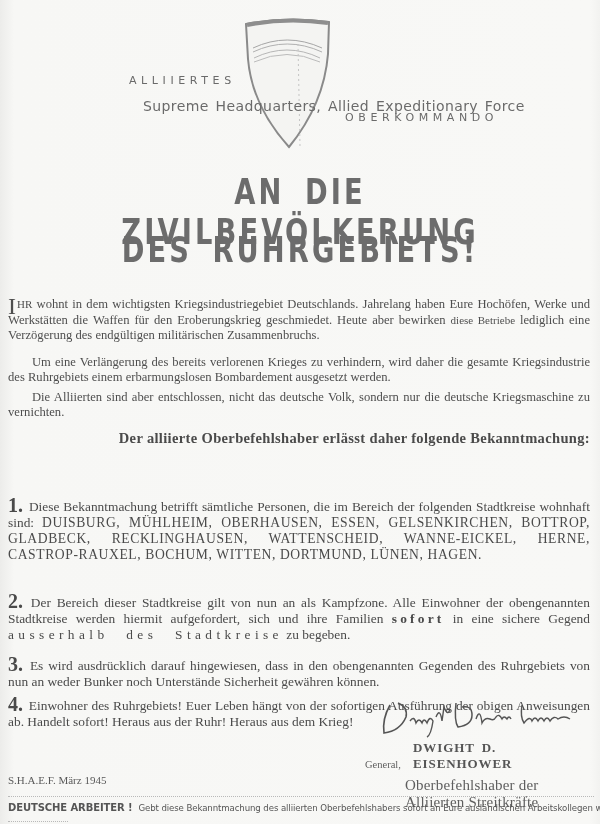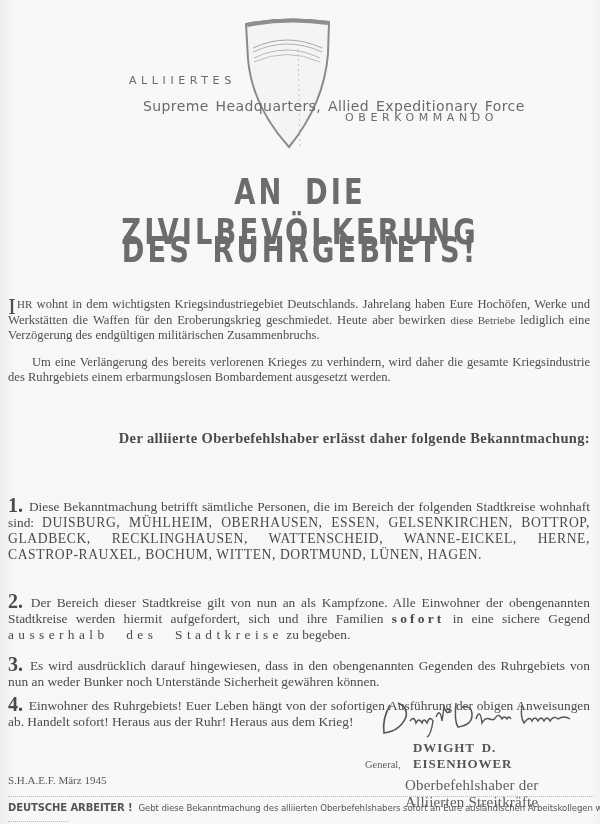--- a/index.html
+++ b/index.html
@@ -118,20 +118,21 @@
     <span class="hq-right">OBERKOMMANDO</span>
   </div>
   <div class="hq-sub">Supreme Headquarters, Allied Expeditionary Force</div>
 
   <h1 class="title title-1">AN DIE ZIVILBEVÖLKERUNG</h1>
   <h1 class="title title-2">DES RUHRGEBIETS!</h1>
 
   <p class="para p1"><span class="drop">I</span><span class="smallcaps">HR</span><span> wohnt in dem wichtigsten Kriegsindustriegebiet Deutschlands.   Jahrelang haben Eure Hochöfen, Werke und Werkstätten die Waffen für den Eroberungskrieg geschmiedet.  Heute aber bewirken </span><span class="narrow">diese Betriebe</span><span> lediglich eine Verzögerung des endgültigen militärischen Zusammenbruchs.</span></p>
 
   <p class="para p2">Um eine Verlängerung des bereits verlorenen Krieges zu verhindern, wird daher die gesamte Kriegsindustrie des Ruhrgebiets einem erbarmungslosen Bombardement ausgesetzt werden.</p>
+  <p class="para p3">Die Alliierten sind aber entschlossen, nicht das deutsche Volk, sondern nur die deutsche Kriegsmaschine zu vernichten.</p>
 
   <p class="lead">Der alliierte Oberbefehlshaber erlässt daher folgende Bekanntmachung:</p>
 
   <p class="item item-1"><span class="num">1.</span> <span>Diese Bekanntmachung betrifft sämtliche Personen, die im Bereich der folgenden Stadtkreise wohnhaft sind: </span><span class="cities">DUISBURG, MÜHLHEIM, OBERHAUSEN, ESSEN, GELSENKIRCHEN, BOTTROP, GLADBECK, RECKLINGHAUSEN, WATTENSCHEID, WANNE-EICKEL, HERNE, CASTROP-RAUXEL, BOCHUM, WITTEN, DORTMUND, LÜNEN, HAGEN.</span></p>
 
   <p class="item item-2"><span class="num">2.</span> <span>Der Bereich dieser Stadtkreise gilt von nun an als Kampfzone.  Alle Einwohner der obengenannten Stadtkreise werden hiermit aufgefordert, sich und ihre Familien </span><b class="spaced">sofort</b><span> in eine sichere Gegend </span><span class="spaced-wide">ausserhalb des Stadtkreise</span><span> zu begeben.</span></p>
 
   <p class="item item-3"><span class="num">3.</span> <span>Es wird ausdrücklich darauf hingewiesen, dass in den obengenannten Gegenden des Ruhrgebiets von nun an weder Bunker noch Unterstände Sicherheit gewähren können.</span></p>
 
   <p class="item item-4"><span class="num">4.</span> <span>Einwohner des Ruhrgebiets!  Euer Leben hängt von der sofortigen Ausführung der obigen Anweisungen ab.   Handelt sofort!   Heraus aus der Ruhr!   Heraus aus dem Krieg!</span></p>

